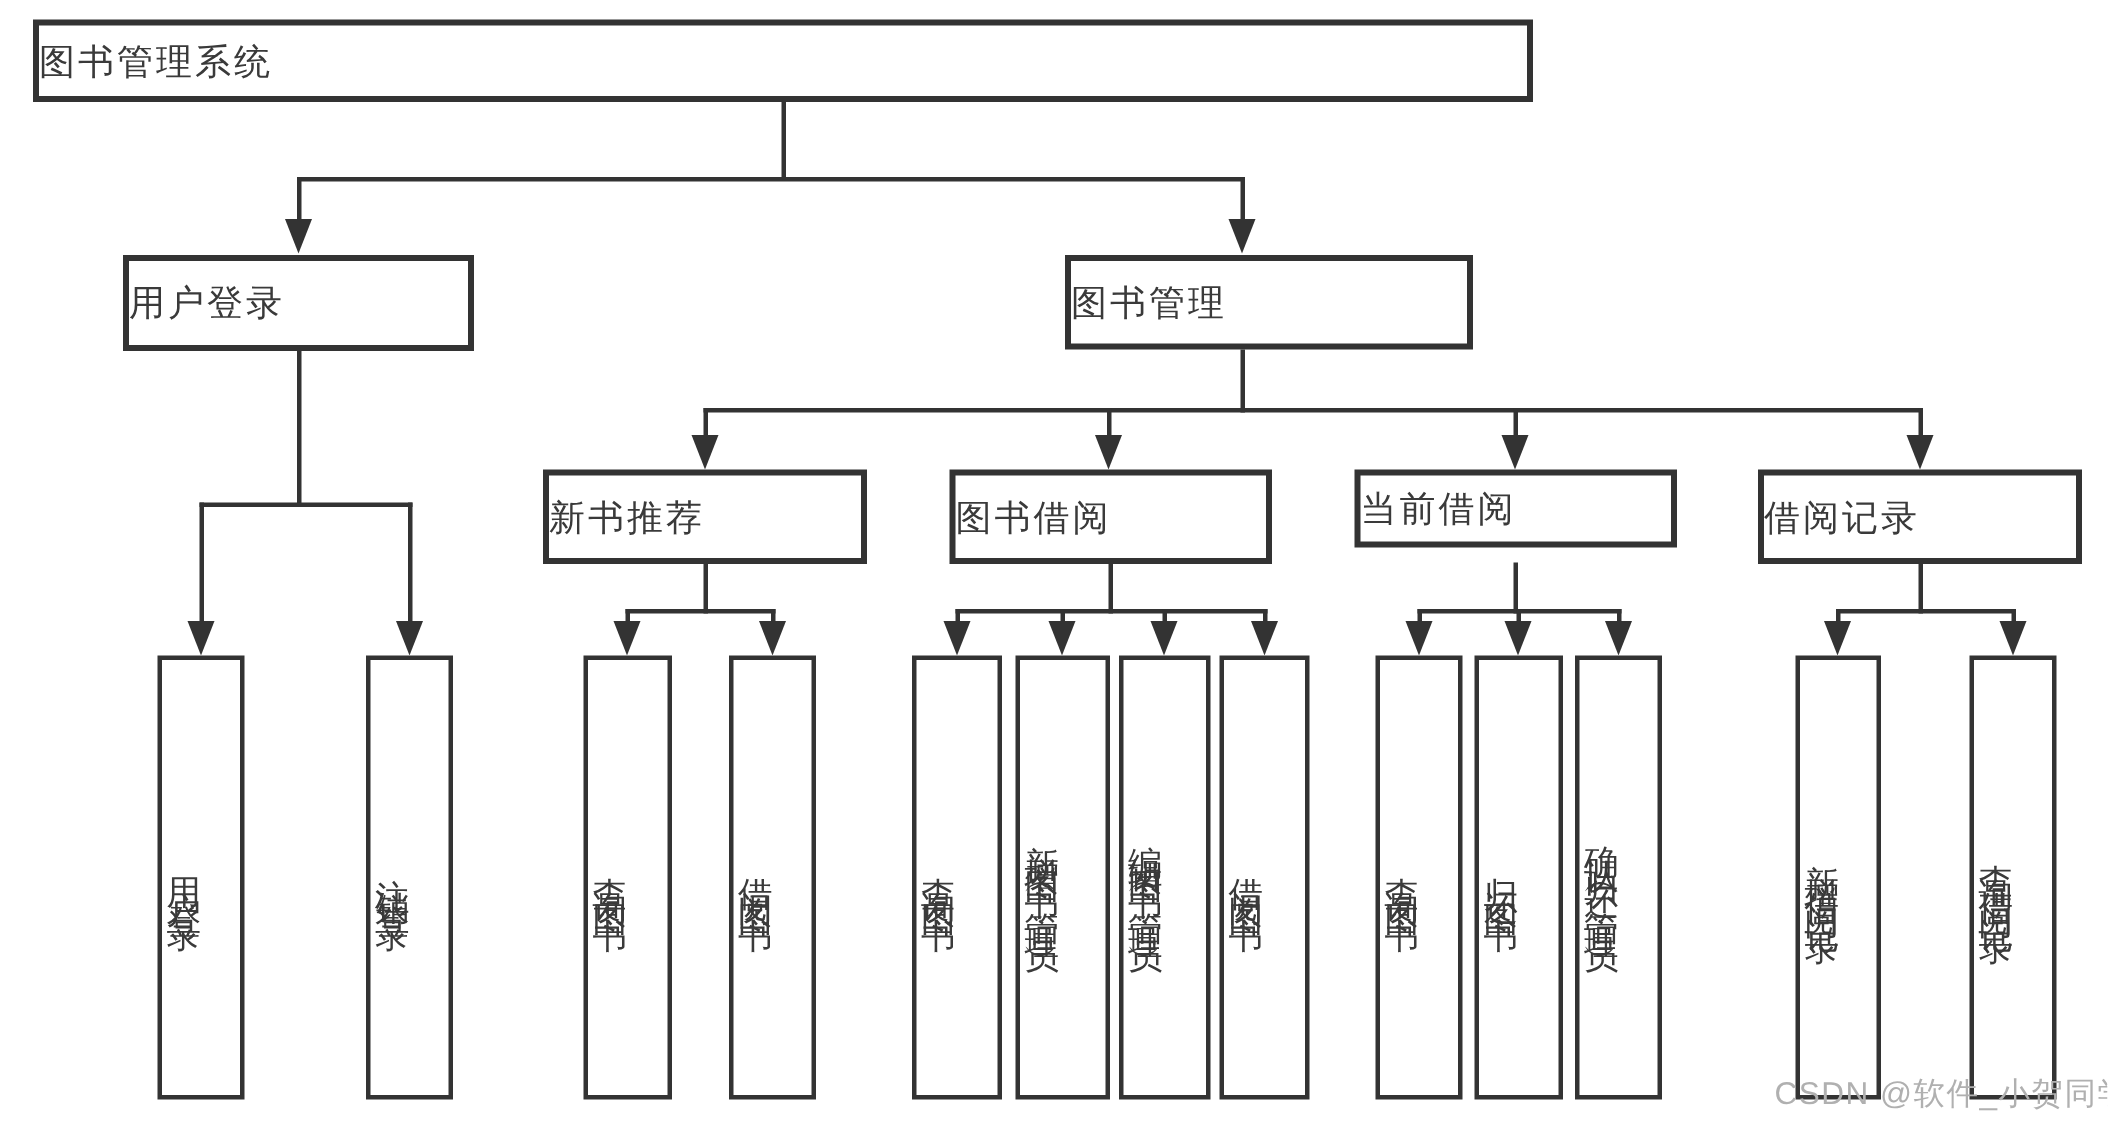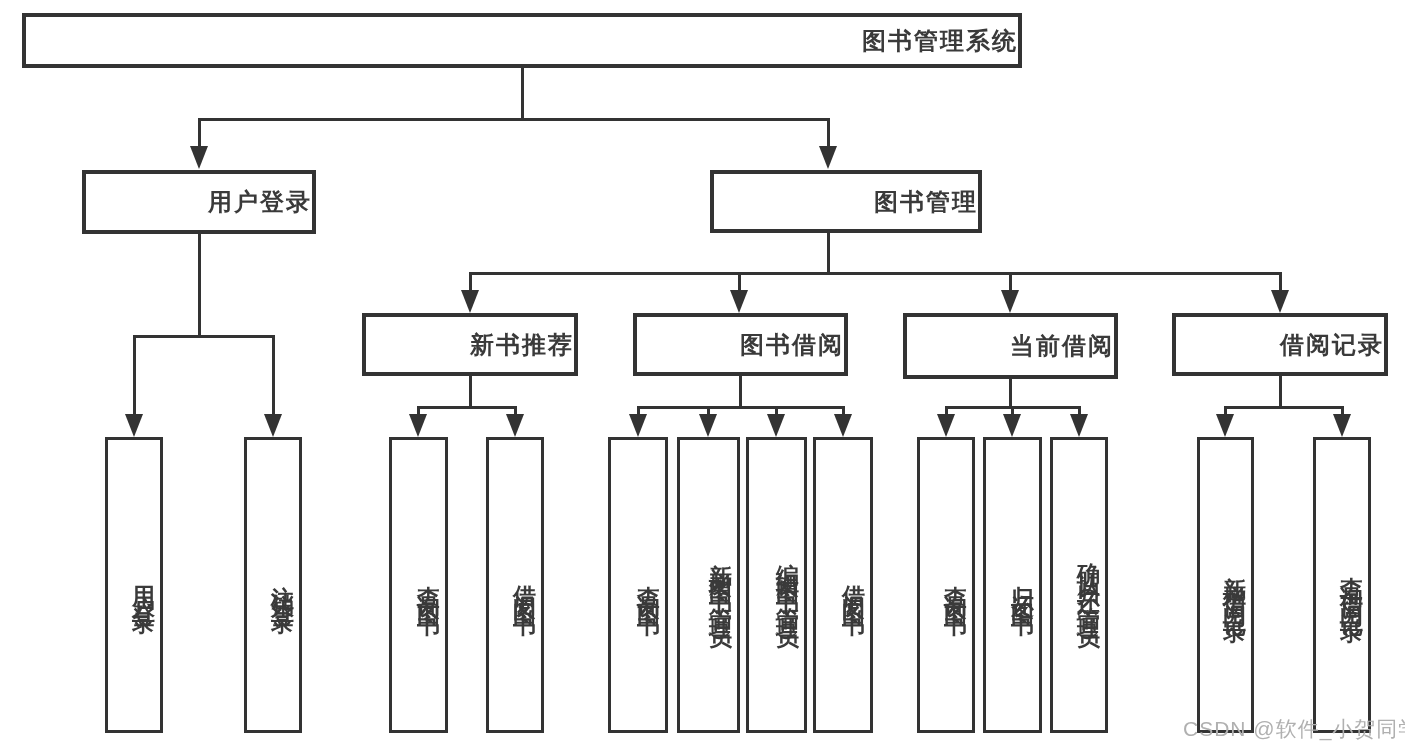--- a/index.html
+++ b/index.html
@@ -10,24 +10,23 @@
     font-family:"Liberation Sans","DejaVu Sans",sans-serif;
     overflow:hidden;
   }
   .box{
     position:absolute;
     border:4px solid #333333;
     background:#ffffff;
     box-sizing:border-box;
     display:flex;
     align-items:center;
-    justify-content:flex-end;
+    justify-content:flex-start;
     color:#3a3a3a;
     z-index:2;
-    font-weight:bold;
   }
   .hlabel{font-size:24px;letter-spacing:2px;white-space:nowrap;}
   .leaf{border-width:3px;}
   .vtext{
     writing-mode:vertical-rl;
     text-orientation:mixed;
     font-size:23px;
     letter-spacing:9px;
     color:#3a3a3a;
   }
@@ -88,21 +87,21 @@
   <div class="arrow" style="left:737.5px;top:272px;height:18px"></div>
   <div class="arrow" style="left:1008.5px;top:272px;height:18px"></div>
   <div class="arrow" style="left:1278.5px;top:272px;height:18px"></div>
 
   <div class="box hlabel" style="left:633px;top:313px;width:215px;height:63px">
     <span>图书借阅</span>
   </div>
   <div class="box hlabel" style="left:362px;top:313px;width:216px;height:63px">
     <span>新书推荐</span>
   </div>
-  <div class="box hlabel" style="left:903px;top:313px;width:215px;height:66px">
+  <div class="box hlabel" style="left:903px;top:313px;width:215px;height:52px">
     <span>当前借阅</span>
   </div>
   <div class="box hlabel" style="left:1172px;top:313px;width:216px;height:63px">
     <span>借阅记录</span>
   </div>
 
   <div class="vline" style="left:468.5px;top:376px;height:33px"></div>
   <div class="hline" style="left:416.5px;top:406px;width:100px"></div>
   <div class="arrow" style="left:416.5px;top:406px;height:8px"></div>
   <div class="arrow" style="left:513.5px;top:406px;height:8px"></div>

